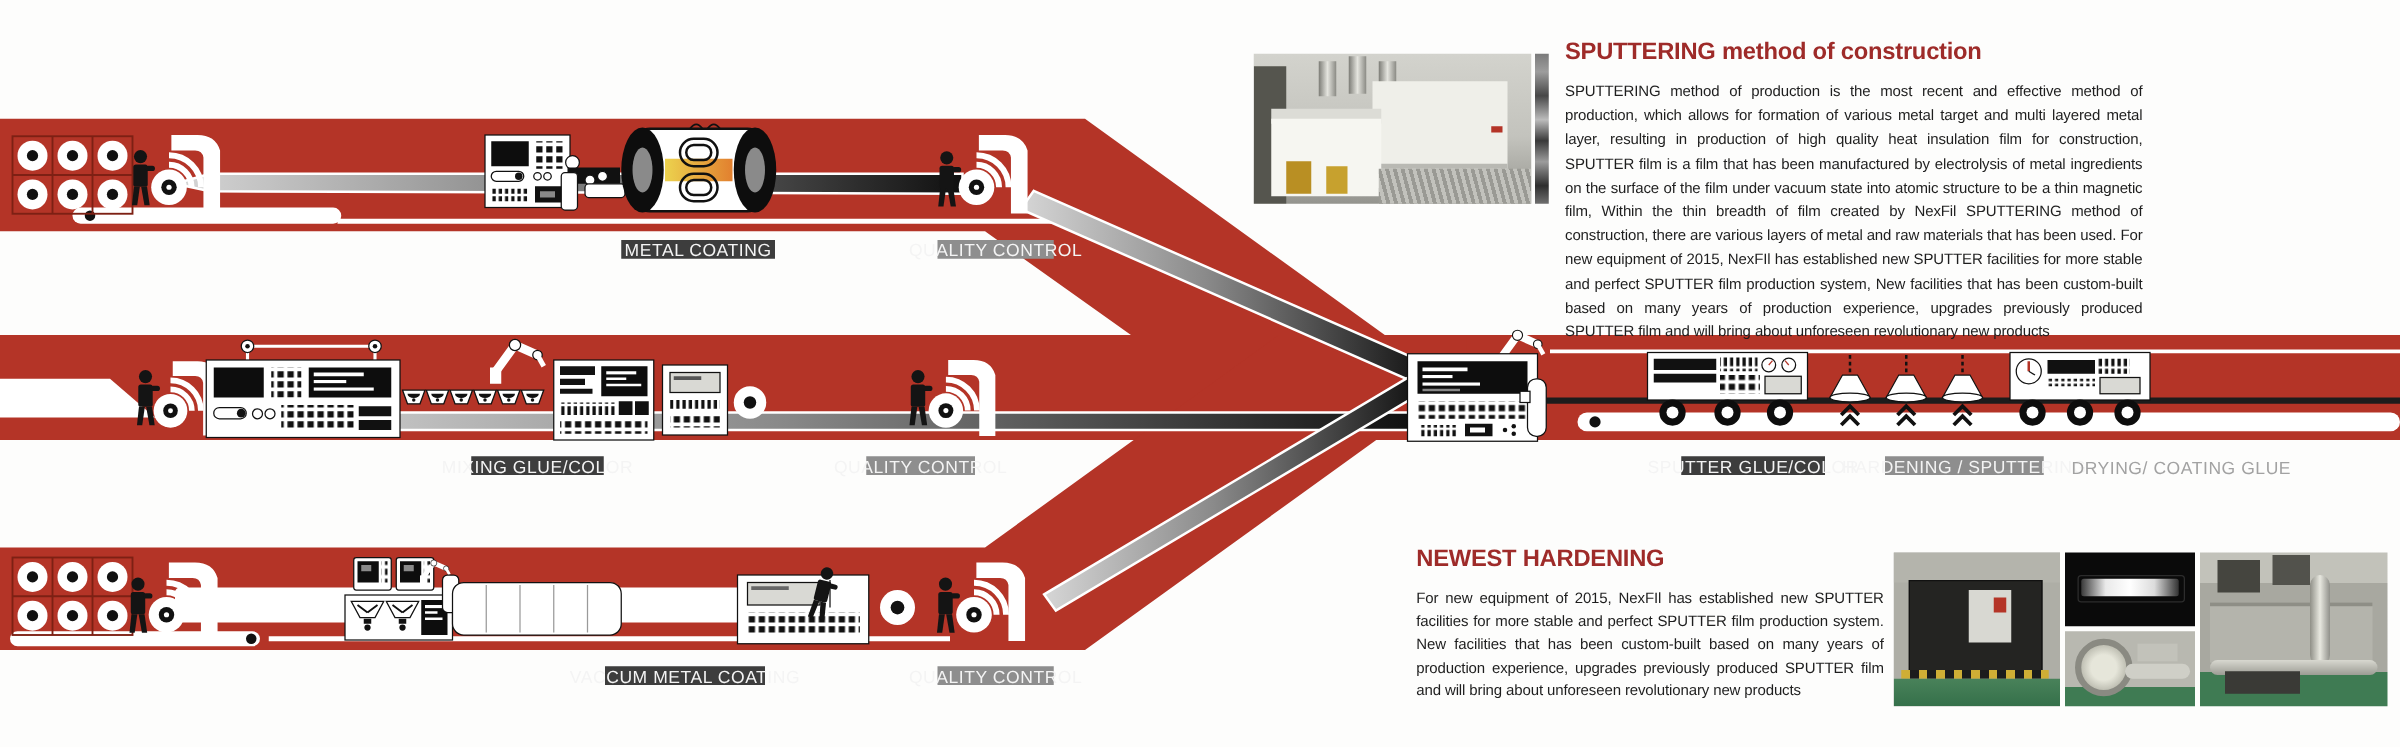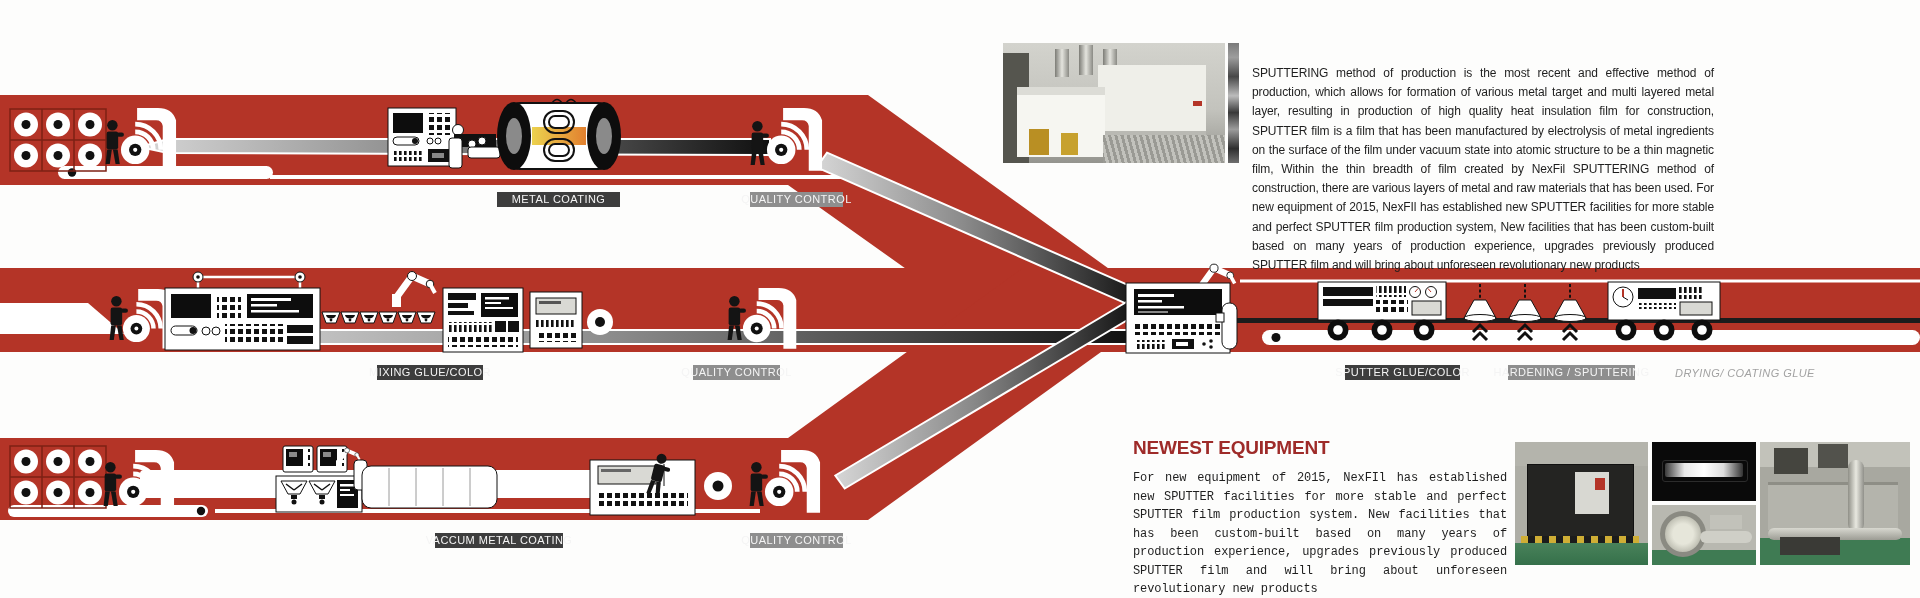--- a/index.html
+++ b/index.html
@@ -1,30 +1,30 @@
 <!DOCTYPE html>
 <html><head>
 <meta charset="utf-8">
 <style>
   html,body{margin:0;padding:0;background:#fff;}
   #stage{position:relative;width:1920px;height:598px;background:#fdfdfc;overflow:hidden;
          font-family:"Liberation Sans", sans-serif;}
   #art{position:absolute;left:0;top:0;}
   .chip{position:absolute;height:15px;display:flex;align-items:center;justify-content:center;
-        font-size:11px;line-height:1;color:#f4f4f4;letter-spacing:.45px;white-space:nowrap;}
+        font-size:14px;line-height:1;color:#f4f4f4;letter-spacing:.45px;white-space:nowrap;}
   .chip.dark{background:#3d3d3d;}
   .chip.gray{background:#8e8e8e;}
-  .chip.plain{background:transparent;color:#a2a2a2;font-style:italic;}
+  .chip.plain{background:transparent;color:#a2a2a2;}
   .sec-title{position:absolute;font-size:19px;font-weight:bold;color:#9e2b29;letter-spacing:-.2px;}
   .sec-body{position:absolute;font-size:12px;line-height:19.2px;color:#1e1e1e;text-align:justify;
             letter-spacing:-.1px;}
   #sputter-title{left:1252px;top:31px;}
   #sputter-body{left:1252px;top:64px;width:462px;}
   #newest-title{left:1133px;top:437px;}
-  #newest-body{left:1133px;top:469px;width:374px;line-height:18.5px;font-family:Liberation Mono, monospace;}
+  #newest-body{left:1133px;top:469px;width:374px;line-height:18.5px;}
   .photo{position:absolute;overflow:hidden;}
   .photo div{position:absolute;}
   #photo-top{left:1003px;top:43px;width:222px;height:120px;background:linear-gradient(180deg,#d3d3cd,#c3c3bd 55%,#94948e);}
   #photo-strip{left:1228px;top:43px;width:11px;height:120px;
     background:linear-gradient(180deg,#7a7a7a 0,#9d9d9d 12%,#474747 28%,#bcbcbc 44%,#393939 58%,#9c9c9c 72%,#2e2e2e 88%,#6f6f6f 100%);}
   #photo-b1{left:1515px;top:442px;width:133px;height:123px;background:#aeaea6;}
   #photo-b2{left:1652px;top:442px;width:104px;height:59px;background:#0a0a0a;}
   #photo-b3{left:1652px;top:505px;width:104px;height:60px;background:linear-gradient(180deg,#b8b8b0 0 75%,#3f7b53 75% 100%);}
   #photo-b4{left:1760px;top:442px;width:150px;height:123px;background:linear-gradient(180deg,#c2c2ba 0 20%,#a8a8a0 20% 78%,#3f7b53 78% 100%);}
 </style>
@@ -369,28 +369,29 @@
     <use href="#lamp" transform="translate(1525,284)"></use>
     <use href="#lamp" transform="translate(1570,284)"></use>
     <use href="#truckB" x="1608" y="282"></use>
   </g>
 </svg>
 
 <div class="chip dark" style="left:497px;top:192px;width:123px">METAL COATING</div>
 <div class="chip gray" style="left:750px;top:192px;width:93px">QUALITY CONTROL</div>
 <div class="chip dark" style="left:377px;top:365px;width:106px">MIXING GLUE/COLOR</div>
 <div class="chip gray" style="left:693px;top:365px;width:87px">QUALITY CONTROL</div>
-<div class="chip dark" style="left:435px;top:533px;width:128px">VACCUM METAL COATING</div>
+<div class="chip dark" style="left:484px;top:533px;width:128px">VACCUM METAL COATING</div>
 <div class="chip gray" style="left:750px;top:533px;width:93px">QUALITY CONTROL</div>
 <div class="chip dark" style="left:1345px;top:365px;width:115px">SPUTTER GLUE/COLOR</div>
 <div class="chip gray" style="left:1508px;top:365px;width:127px">HARDENING / SPUTTERING</div>
 <div class="chip plain" style="left:1680px;top:366px;width:130px">DRYING/ COATING GLUE</div>
 
+<div id="sputter-title" class="sec-title">SPUTTERING method of construction</div>
 <div id="sputter-body" class="sec-body">SPUTTERING method of production is the most recent and effective method of production, which allows for formation of various metal target and multi layered metal layer, resulting in production of high quality heat insulation film for construction, SPUTTER film is a film that has been manufactured by electrolysis of metal ingredients on the surface of the film under vacuum state into atomic structure to be a thin magnetic film, Within the thin breadth of film created by NexFil SPUTTERING method of construction, there are various layers of metal and raw materials that has been used. For new equipment of 2015, NexFIl has established new SPUTTER facilities for more stable and perfect SPUTTER film production system, New facilities that has been custom-built based on many years of production experience, upgrades previously produced SPUTTER film and will bring about unforeseen revolutionary new products</div>
-<div id="newest-title" class="sec-title">NEWEST EQUIPMENT</div>
+<div id="newest-title" class="sec-title">NEWEST HARDENING</div>
 <div id="newest-body" class="sec-body">For new equipment of 2015, NexFIl has established new SPUTTER facilities for more stable and perfect SPUTTER film production system. New facilities that has been custom-built based on many years of production experience, upgrades previously produced SPUTTER film and will bring about unforeseen revolutionary new products</div>
 
 <div id="photo-top" class="photo">
   <div style="left:0;top:10px;width:26px;height:110px;background:#55554e"></div>
   <div style="left:52px;top:6px;width:14px;height:28px;background:linear-gradient(90deg,#7c7c76,#e4e4de 50%,#8a8a84)"></div>
   <div style="left:76px;top:2px;width:14px;height:30px;background:linear-gradient(90deg,#7c7c76,#e4e4de 50%,#8a8a84)"></div>
   <div style="left:100px;top:6px;width:14px;height:28px;background:linear-gradient(90deg,#7c7c76,#e4e4de 50%,#8a8a84)"></div>
   <div style="left:95px;top:22px;width:108px;height:66px;background:#efefe9;border-bottom:4px solid #b9b9b3"></div>
   <div style="left:14px;top:44px;width:88px;height:12px;background:#dcdcd6"></div>
   <div style="left:14px;top:52px;width:88px;height:62px;background:#f6f6f1"></div>

